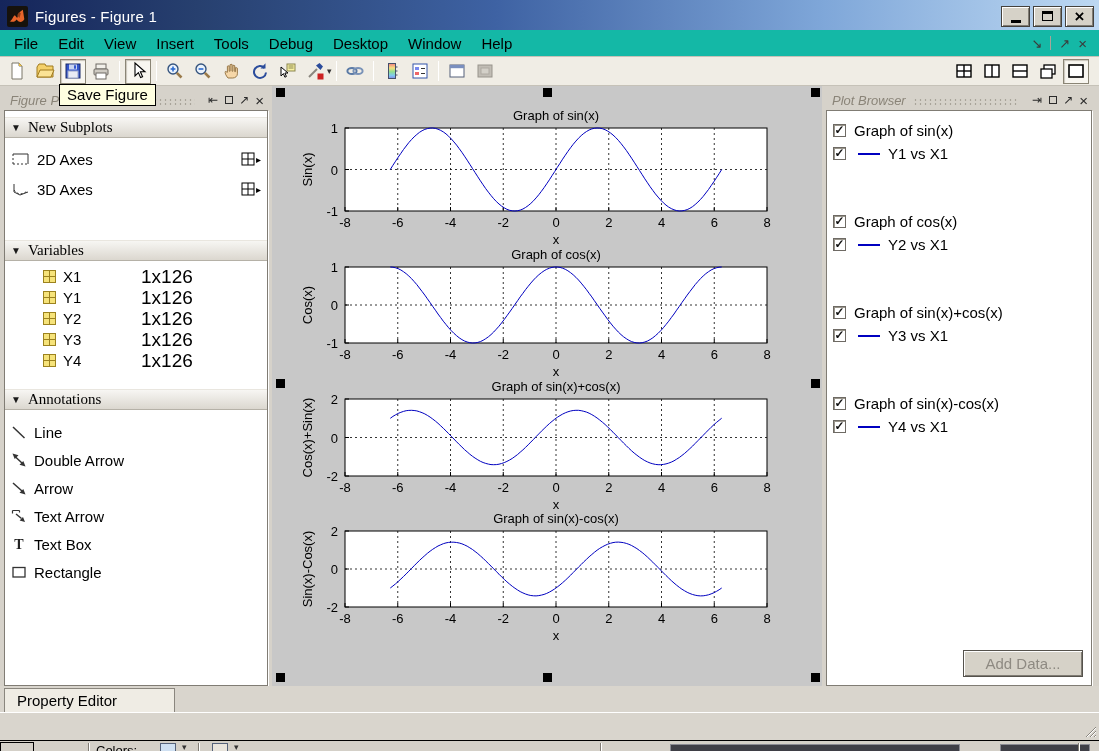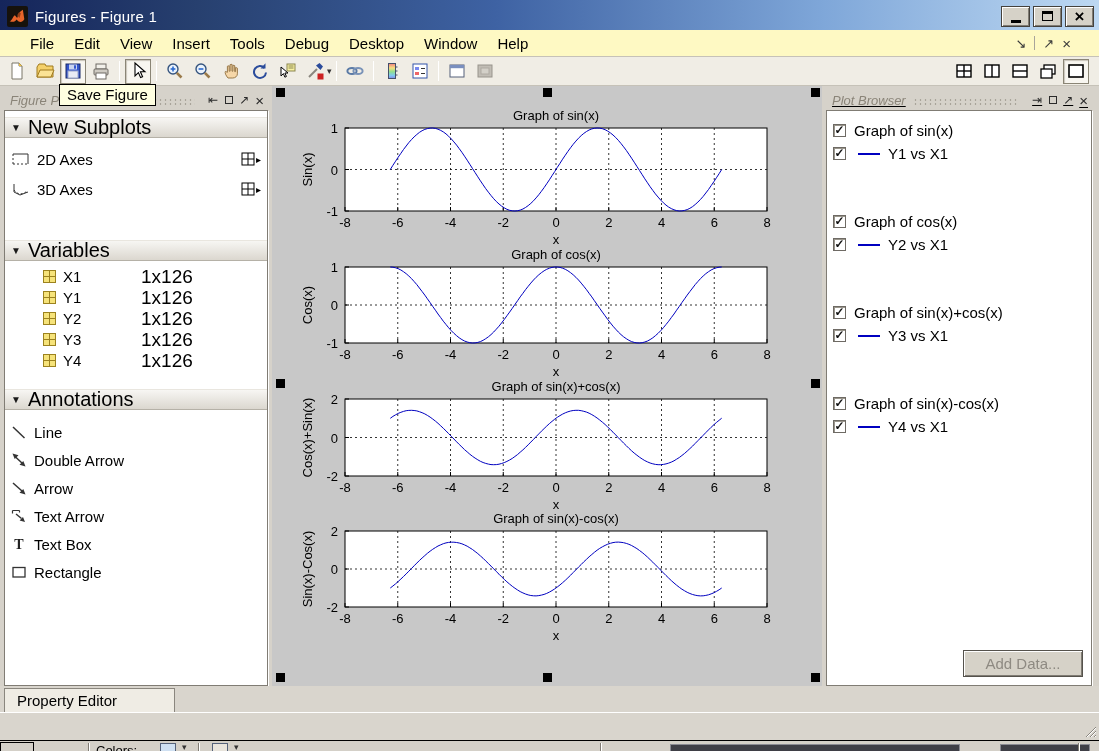--- a/index.html
+++ b/index.html
@@ -15,21 +15,21 @@
   .win-btns { margin-left:auto; display:flex; gap:3px; }
   .win-btn { width:29px; height:21px; background:#D6D2C8; border:1px solid #44413C;
     box-shadow:inset 1px 1px 0 #FFFFFF, inset -1px -1px 0 #807C74;
     display:flex; align-items:center; justify-content:center; cursor:default; }
   .glyph-min { width:10px; height:3px; background:#000; margin-top:10px; }
   .glyph-max { width:11px; height:10px; border:1px solid #000; border-top:3px solid #000; }
   .glyph-close { font-size:17px; font-weight:bold; color:#000; line-height:1; }
 
   
   .menubar { position:absolute; left:0; top:30px; width:1099px; height:27px;
-    background:#fef9c3; border-bottom:1px solid #C6C2B8; display:flex; align-items:center; padding:0 20px; }
+    background:#14b8a6; border-bottom:1px solid #C6C2B8; display:flex; align-items:center; padding:0 4px; }
   .menu-item { font-size:15px; color:#000; padding:3px 10px; cursor:default; }
   .menubar-right { margin-left:auto; display:flex; align-items:center; gap:8px; padding-right:8px; color:#3a3a3a; }
   .mb-ico { font-size:13px; line-height:1; cursor:default; }
   .mb-sep { width:1px; height:14px; background:#A8A49A; }
 
   
   .toolbar { position:absolute; left:0; top:57px; width:1099px; height:29px;
     background:#F0EDE5; border-bottom:1px solid #C6C2B8; display:flex; align-items:center; padding:0 3px; }
   .tb-btn { width:26px; height:25px; display:flex; align-items:center; justify-content:center;
     border:1px solid transparent; margin:0 1px; cursor:default; }
@@ -50,26 +50,26 @@
   .panel-hdr { height:20px; display:flex; align-items:center; padding:0 4px 0 6px; }
   .panel-title { font-size:13px; font-style:italic; color:#8A8478; white-space:nowrap; }
   .hdr-dots { flex:1; height:7px; margin:3px 7px 0;
     background-image:radial-gradient(#A9A49A 1px, transparent 1.2px); background-size:5px 4px; }
   .hdr-ico { font-size:12px; color:#2a2a2a; margin-left:6px; line-height:1; cursor:default; }
   .hdr-box { width:8px; height:8px; border:1px solid #2a2a2a; margin-left:7px; cursor:default; }
   .panel-body { position:absolute; left:0; right:0; top:20px; bottom:0; background:#fff;
     border:1px solid #807C74; box-shadow:inset -1px -1px 0 #fff, 1px 1px 0 #fff; overflow:hidden; }
 
   #figure-palette { left:4px; width:264px; }
-  #plot-browser  { left:826px; width:266px;text-decoration:underline; }
+  #plot-browser  { left:826px; width:266px; }
 
   .section-bar { height:21px; background:linear-gradient(#F7F6F3,#DBD7CF); border-bottom:1px solid #B5B1A7;
     border-top:1px solid #E9E6DF; display:flex; align-items:center; padding:0 6px; cursor:default; }
   .section-tri { font-size:10px; color:#1a1a1a; margin-right:7px; }
-  .section-label { font-size:20px; color:#000; }
+  .section-label { font-size:15px; color:#000;font-family:Liberation Serif, serif; }
 
   .pal-row { display:flex; align-items:center; padding:0 6px; font-size:15px; color:#000; cursor:default; }
   .pal-row .lbl { margin-left:7px; }
   .axes-row { height:30px; }
   .axes-right { margin-left:auto; display:flex; align-items:center; gap:1px; }
   .var-row { height:21px;margin-left:32px; }
   .var-name { margin-left:7px; width:78px; }
   .var-size { font-size:19px; }
   .ann-row { height:28px; }
 

